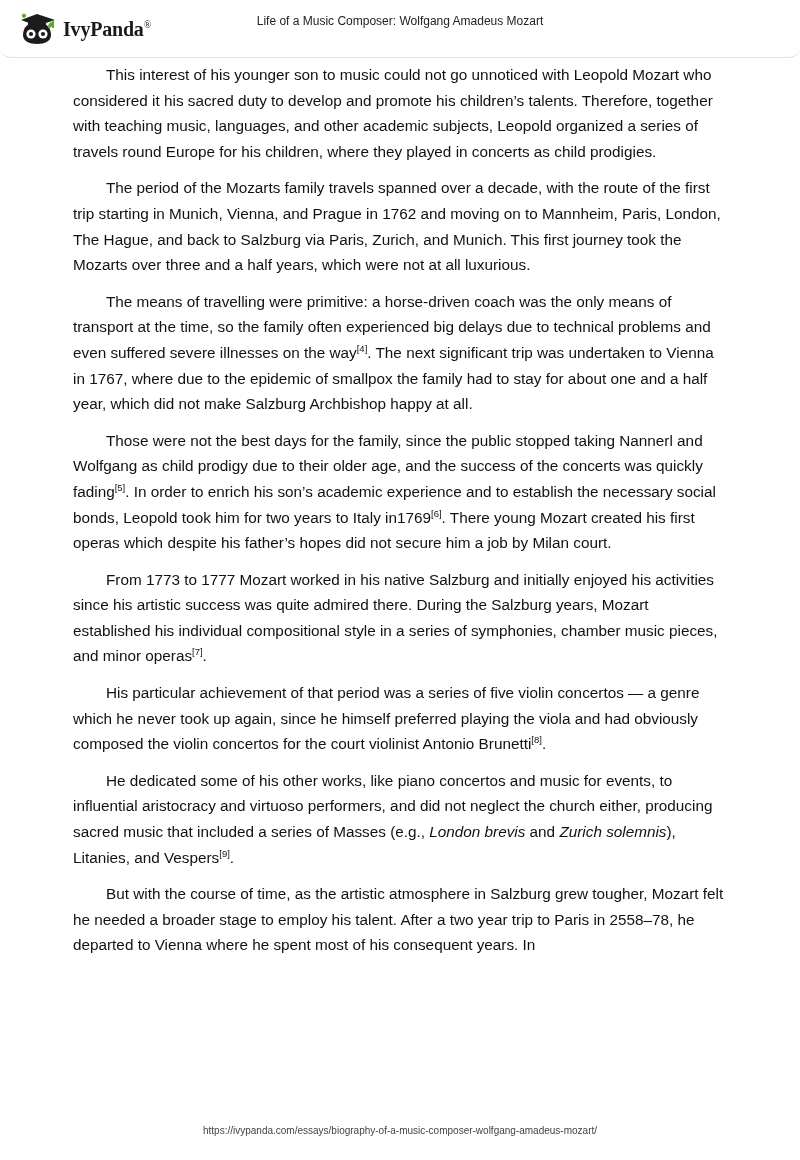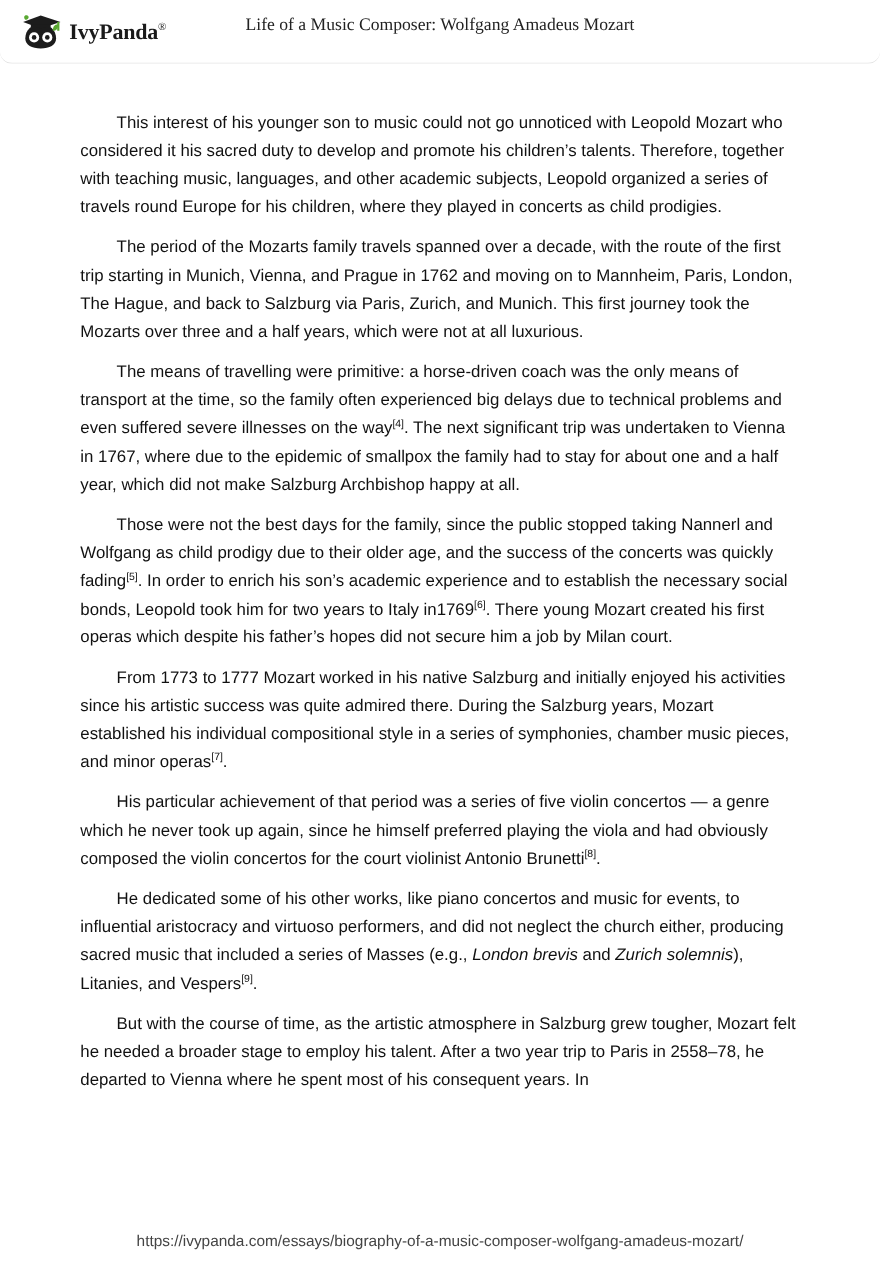--- a/index.html
+++ b/index.html
@@ -59,32 +59,31 @@
     font-size: 10px;
     vertical-align: super;
     font-weight: normal;
   }
   .header-title {
     position: absolute;
     left: 0;
     right: 0;
     top: 14px;
     text-align: center;
-    font-size: 16px;
+    font-size: 12px;
     color: #222;
-    font-family: Liberation Serif, serif;
+    font-family: Liberation Sans, sans-serif;
   }
 
   
   .content {
     position: absolute;
     top: 62px;
     left: 73px;
     width: 654px;
-    margin-top: 37px;
   }
   p.para {
     margin: 0 0 11px 0;
     font-size: 15.3px;
     line-height: 25.6px;
     text-indent: 33px;
     color: #111;
     text-align: left;
     font-family: "Liberation Sans", sans-serif;
   }
@@ -97,21 +96,21 @@
 
   
   .footer {
     position: absolute;
     left: 0;
     width: 800px;
     bottom: 22px;
     text-align: center;
   }
   .footer-link {
-    font-size: 14px;
+    font-size: 10px;
     color: #444;
     text-decoration: none;
     font-family: "Liberation Sans", sans-serif;
   }
 </style>
 </head>
 <body>
 
 <div class="page">
 

